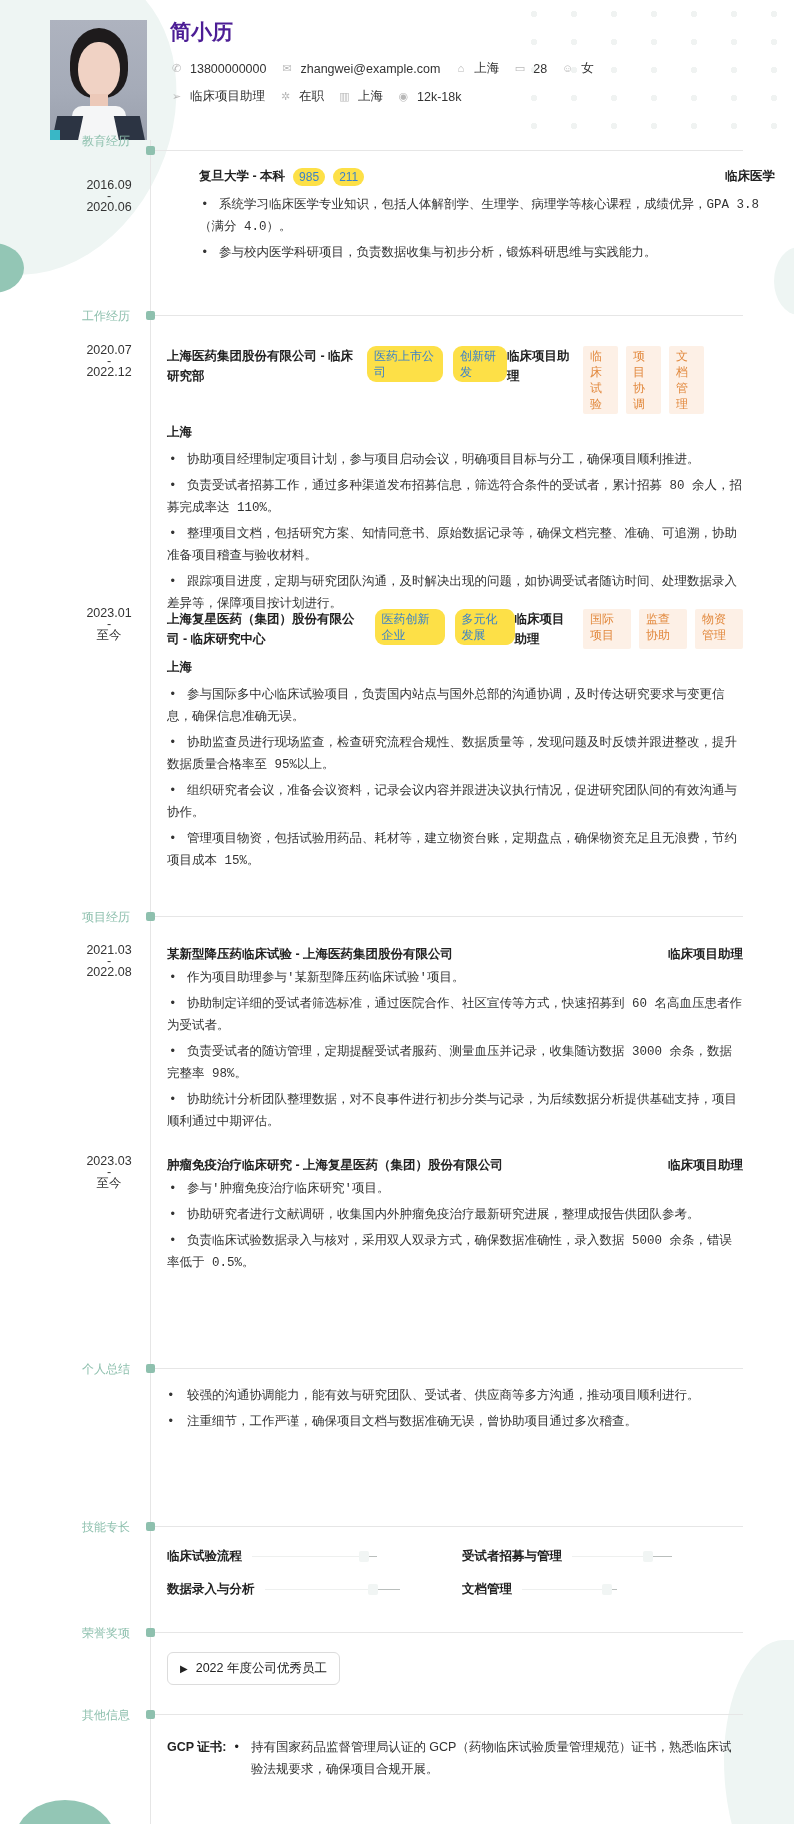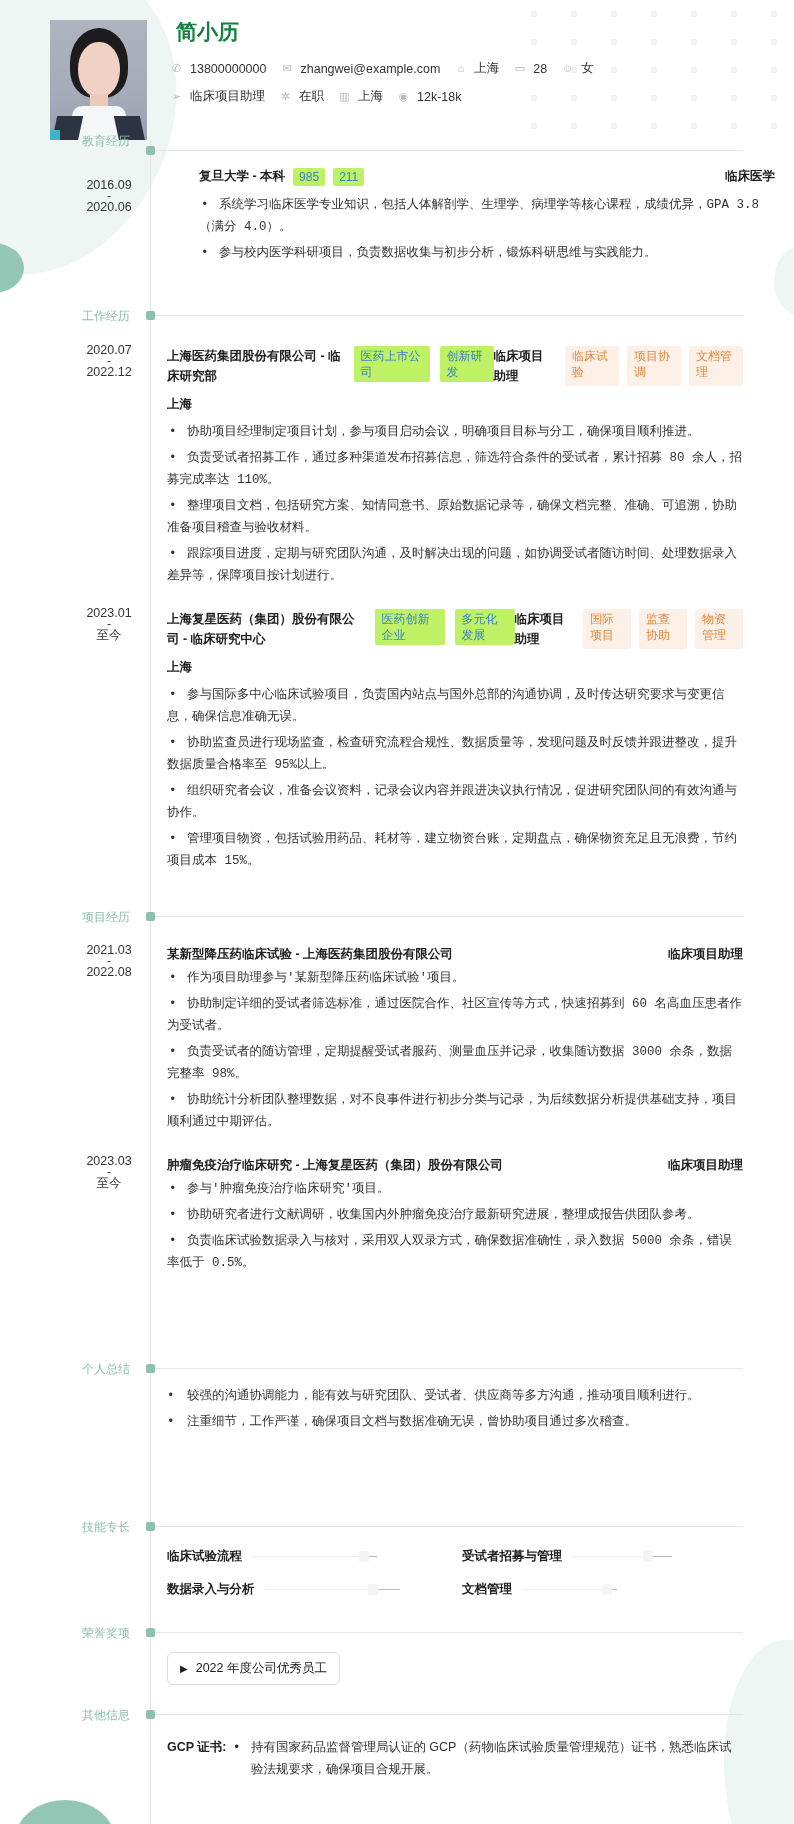--- a/index.html
+++ b/index.html
@@ -27,50 +27,50 @@
   .photo { position: absolute; left: 50px; top: 20px; width: 97px; height: 120px; z-index: 2;
     background: linear-gradient(180deg, #aeb3bf 0%, #a5abb8 60%, #9aa0ad 100%); overflow: hidden; }
   .photo .hair { position: absolute; left: 20px; top: 8px; width: 58px; height: 70px; background: #1e1b1c; border-radius: 50% 50% 40% 40%; }
   .photo .face { position: absolute; left: 28px; top: 22px; width: 42px; height: 56px; background: #f0d2c4; border-radius: 48% 48% 50% 50%; }
   .photo .neck { position: absolute; left: 40px; top: 74px; width: 18px; height: 16px; background: #ecc9b9; }
   .photo .shirt { position: absolute; left: 22px; top: 86px; width: 54px; height: 40px; background: #f5f6f7; border-radius: 10px 10px 0 0; }
   .photo .vest-l { position: absolute; left: 4px; top: 96px; width: 26px; height: 30px; background: #2c3443; transform: skewX(-12deg); }
   .photo .vest-r { position: absolute; right: 4px; top: 96px; width: 26px; height: 30px; background: #2c3443; transform: skewX(12deg); }
   .photo .accent { position: absolute; left: 0; top: 110px; width: 10px; height: 10px; background: #39b7c6; }
 
-  .name { position: absolute; left: 170px; top: 18px; font-size: 21px; font-weight: 700; color: #15803d; z-index: 2; margin-left: 6px; }
+  .name { position: absolute; left: 170px; top: 18px; font-size: 21px; font-weight: 700; color: #4c1d95; z-index: 2; }
   .meta-row { position: absolute; left: 170px; display: flex; align-items: center; gap: 0; z-index: 2; font-size: 12.5px; color: #333; }
   .meta-row.r1 { top: 60px; }
   .meta-row.r2 { top: 88px; }
   .meta-item { display: flex; align-items: center; margin-right: 14px; }
   .meta-ic { display: inline-block; width: 13px; height: 13px; margin-right: 7px; color: #b8b8b8; font-size: 11px; line-height: 13px; text-align: center; }
 
   
   .section-label { position: absolute; left: 82px; font-size: 12px; color: #8ec0ae; z-index: 2; }
   .section-dot { position: absolute; left: 146px; width: 9px; height: 9px; background: #8ec0ae; border-radius: 2px; z-index: 3; }
   .section-rule { position: absolute; left: 155px; width: 588px; height: 1px; background: #e6e6e6; z-index: 1; }
 
   .date { position: absolute; width: 76px; left: 71px; text-align: center; font-size: 12.5px; color: #333; line-height: 16px; z-index: 2; }
   .block { position: absolute; left: 167px; width: 576px; z-index: 2; }
   .title-row { display: flex; align-items: flex-start; font-size: 12.5px; font-weight: 700; color: #222; }
   .title-row .grow { flex: 1; }
   .tag { display: inline-block; font-weight: 400; font-size: 12px; padding: 1px 6px; border-radius: 2px; margin-left: 8px; line-height: 16px; }
-  .tag.blue { background: #bef264; color: #3b82c9; }
+  .tag.blue { background: #fde047; color: #3b82c9; border-radius: 9px; }
   .tag.orange { background: #fdf0e6; color: #e2893e; }
   .bullets { list-style: none; margin-top: 10px; }
   .bullets li { font-size: 12.5px; line-height: 22px; color: #333; position: relative; padding-left: 0; margin-bottom: 4px; font-family: Liberation Mono, monospace; }
   .bullets li .dot { display: inline-block; width: 20px; text-align: left; padding-left: 2px; }
 
   .job-head { display: flex; font-size: 12.5px; font-weight: 700; line-height: 20px; }
   .job-company { width: 190px; }
   .job-tags-blue { display: flex; align-items: flex-start; }
   .job-tags-blue .tag { width: 76px; margin-left: 10px; margin-right: 0; line-height: 16px; padding: 2px 7px; }
   .job-role { width: 64px; margin-left: 0; }
   .job-tags-orange { display: flex; margin-left: 4px; }
-  .job-tags-orange .tag { width: 54px; margin-left: 8px; line-height: 16px; padding: 2px 7px; }
+  .job-tags-orange .tag { width: 35px; margin-left: 8px; line-height: 16px; padding: 2px 7px; }
   .job-loc { font-size: 12.5px; font-weight: 700; margin-top: 10px; }
   .skill { position: absolute; display: flex; align-items: center; font-size: 12.5px; font-weight: 700; color: #222; }
   .skill-track { position: relative; height: 1px; background: #eef0ef; margin-left: 10px; }
   .skill-knob { position: absolute; top: -5px; width: 10px; height: 11px; background: #f1f5f4; border-radius: 2px; }
   .skill-tail { position: absolute; top: 0; height: 1px; background: #b9bebc; }
 
   .award { position: absolute; left: 167px; top: 1652px; border: 1px solid #dcdcdc; border-radius: 6px; padding: 7px 12px; font-size: 12.5px; color: #222; z-index: 2; display: flex; align-items: center; }
   .award .tri { font-size: 10px; margin-right: 8px; }
 
   .other { position: absolute; left: 167px; top: 1736px; width: 576px; display: flex; z-index: 2; font-size: 12.5px; line-height: 22px; }

